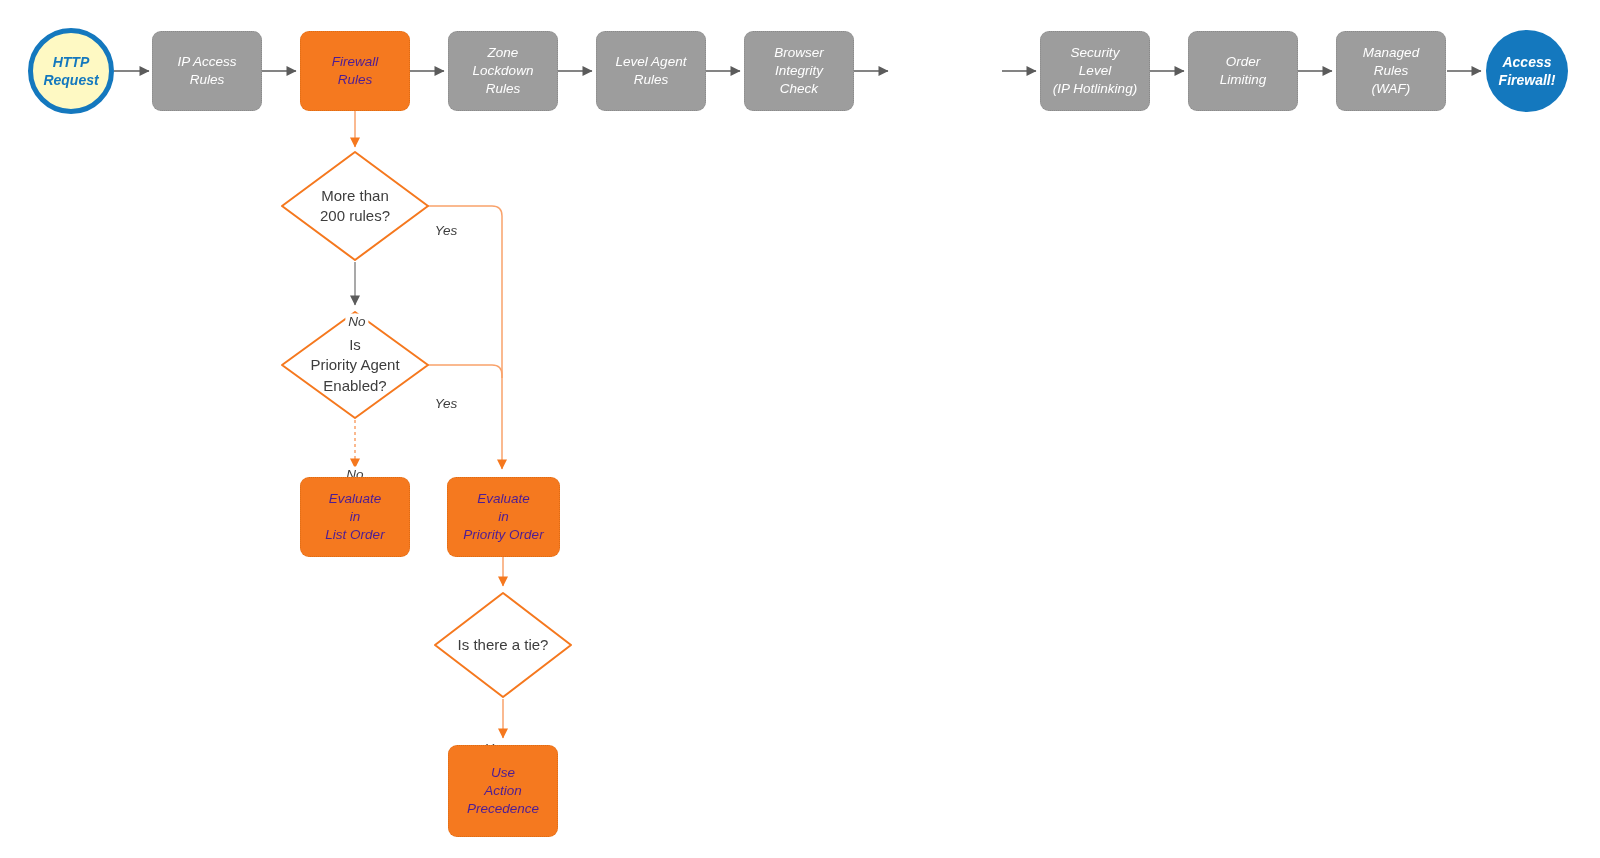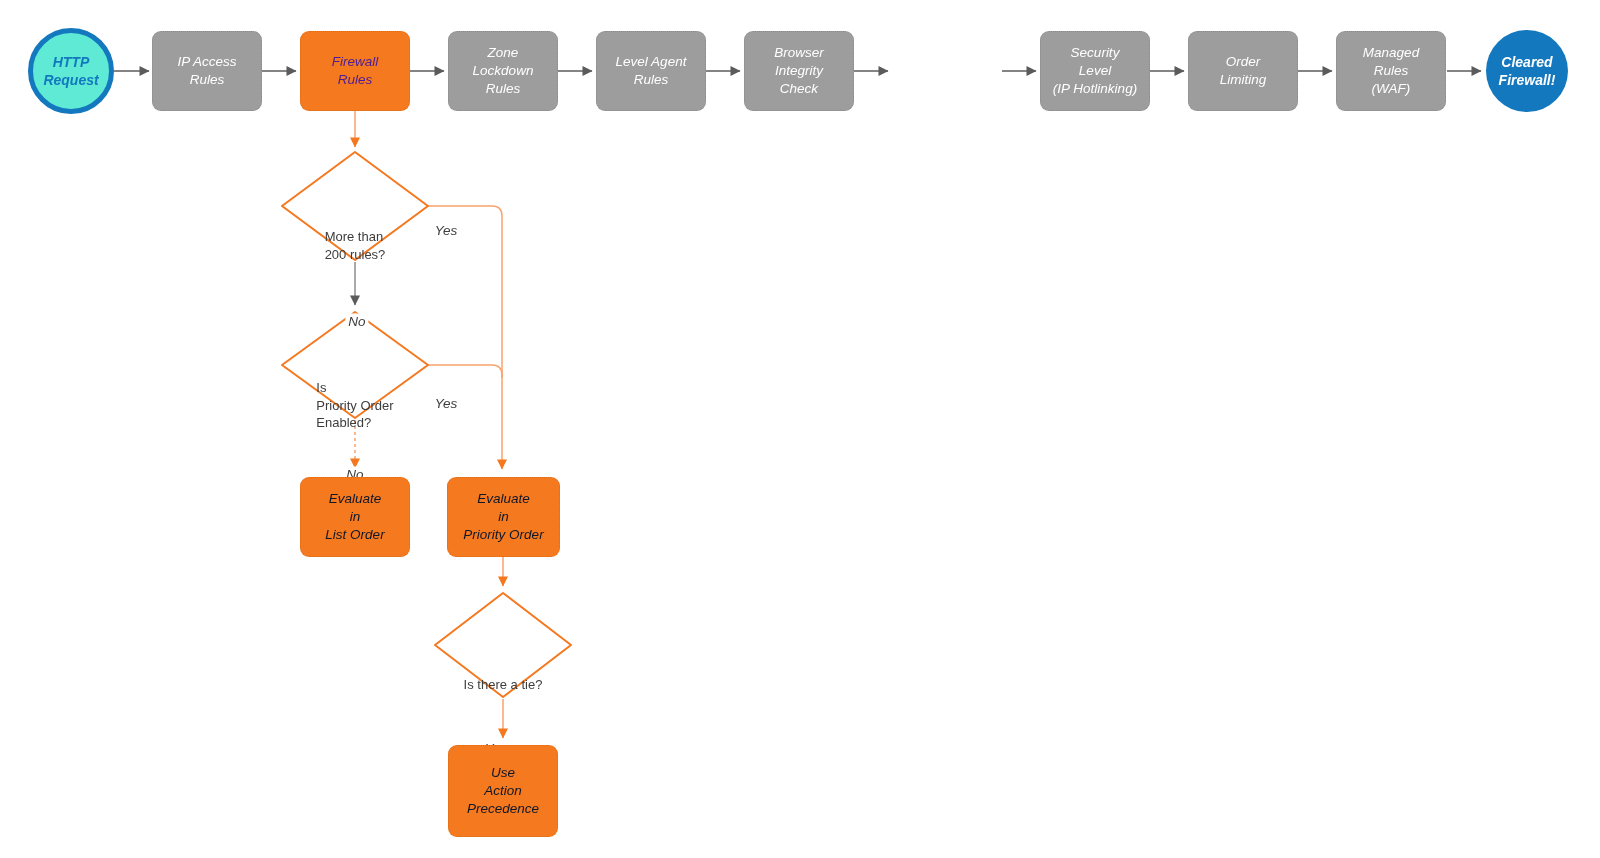--- a/index.html
+++ b/index.html
@@ -16,37 +16,37 @@
   .stage {
     width:110px; height:80px; top:31px;
     background:#9D9D9D; border:1px dotted #8A8A8A; border-radius:9px;
     color:#ffffff; font-style:italic; font-size:13.5px; line-height:1.32;
   }
   .stage.highlight, .action {
     background:#F5791F; border:1px dotted #DD6C15; color:#4c1d95;
   }
   .action {
     width:110px; height:80px; border-radius:9px;
-    font-style:italic; font-size:13.5px; line-height:1.35; color:#0f172a;
+    font-style:italic; font-size:13.5px; line-height:1.35; color:#4c1d95;
   }
   .circle {
     border-radius:50%; font-weight:bold; font-style:italic;
     font-size:14px; line-height:1.3;
   }
   .circle.start {
     left:28px; top:28px; width:86px; height:86px;
-    background:#5eead4; border:5px solid #1478BE; color:#1478BE;
+    background:#fef9c3; border:5px solid #1478BE; color:#1478BE;
   }
   .circle.end {
     left:1486px; top:30px; width:82px; height:82px;
     background:#1478BE; color:#ffffff;
   }
   .dtext {
-    position:absolute; transform:translate(-50%,-50%); 
-    white-space:pre-line; font-size:13px; color:#3D3D3D; line-height:1.35;margin-top:40px;
+    position:absolute; transform:translate(-50%,-50%); text-align:center;
+    white-space:pre-line; font-size:15px; color:#3D3D3D; line-height:1.35;
   }
   .elabel {
     position:absolute; transform:translate(-50%,-50%);
     font-style:italic; font-size:13.5px; color:#3D3D3D;
     background:#ffffff; padding:0 3px;margin-top:40px;
   }
 </style>
 </head>
 <body>
 
@@ -88,21 +88,21 @@
 
     <g fill="#ffffff" stroke="#F5781E" stroke-width="2" stroke-linejoin="round">
       <polygon points="355,152 428,206 355,260 282,206"></polygon>
       <polygon points="355,312 428,365 355,418 282,365"></polygon>
       <polygon points="503,593 571,645 503,697 435,645"></polygon>
     </g>
   </svg>
 
   <div class="node circle start">HTTP
 Request</div>
-  <div class="node circle end">Cleared
+  <div class="node circle end">Access
 Firewall!</div>
 
   <div class="node stage" style="left:152px">IP Access
 Rules</div>
   <div class="node stage highlight" style="left:300px">Firewall
 Rules</div>
   <div class="node stage" style="left:448px">Zone
 Lockdown
 Rules</div>
   <div class="node stage" style="left:596px">Level Agent
@@ -115,21 +115,21 @@
 (IP Hotlinking)</div>
   <div class="node stage" style="left:1188px">Order
 Limiting</div>
   <div class="node stage" style="left:1336px">Managed
 Rules
 (WAF)</div>
 
   <div class="dtext" style="left:355px; top:206px">More than
 200 rules?</div>
   <div class="dtext" style="left:355px; top:365px">Is
-Priority Order
+Priority Agent
 Enabled?</div>
   <div class="dtext" style="left:503px; top:645px">Is there a tie?</div>
 
   <div class="elabel" style="left:446px; top:190px">Yes</div>
   <div class="elabel" style="left:357px; top:281px">No</div>
   <div class="elabel" style="left:446px; top:363px">Yes</div>
   <div class="elabel" style="left:355px; top:434px">No</div>
   <div class="elabel" style="left:496px; top:708px">Yes</div>
 
   <div class="node action" style="left:300px; top:477px">Evaluate

